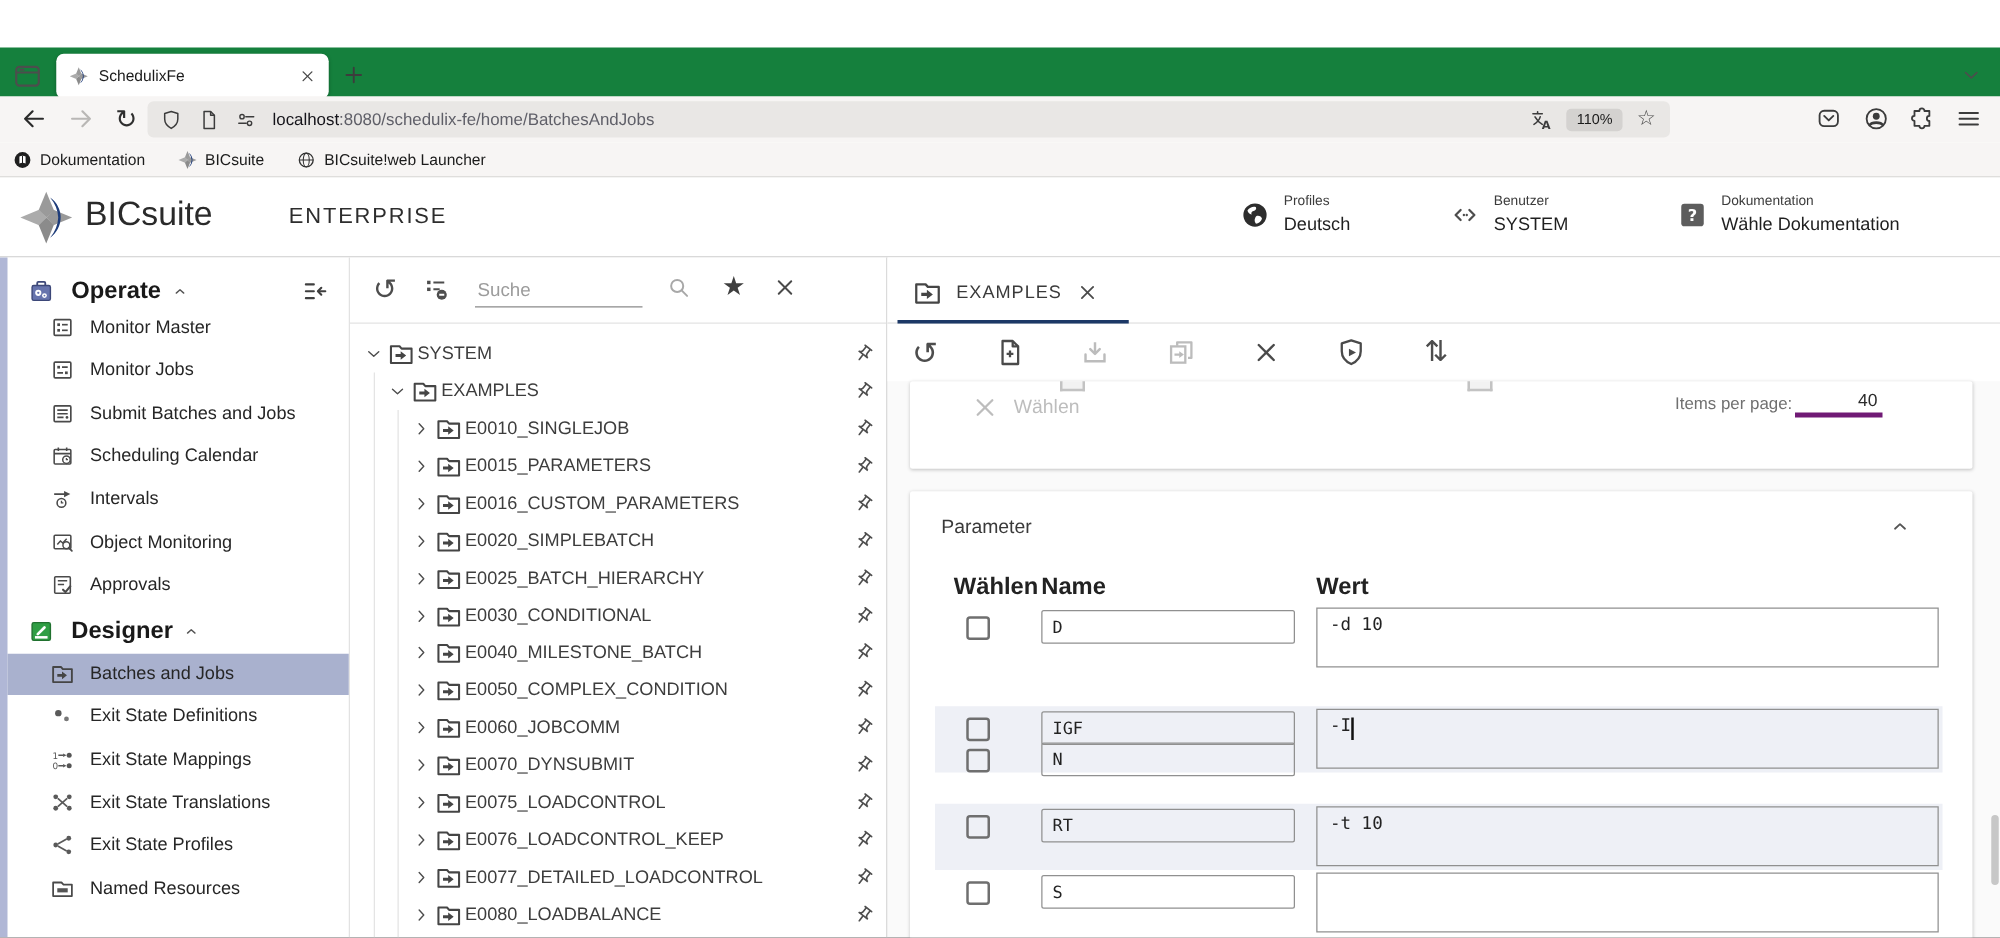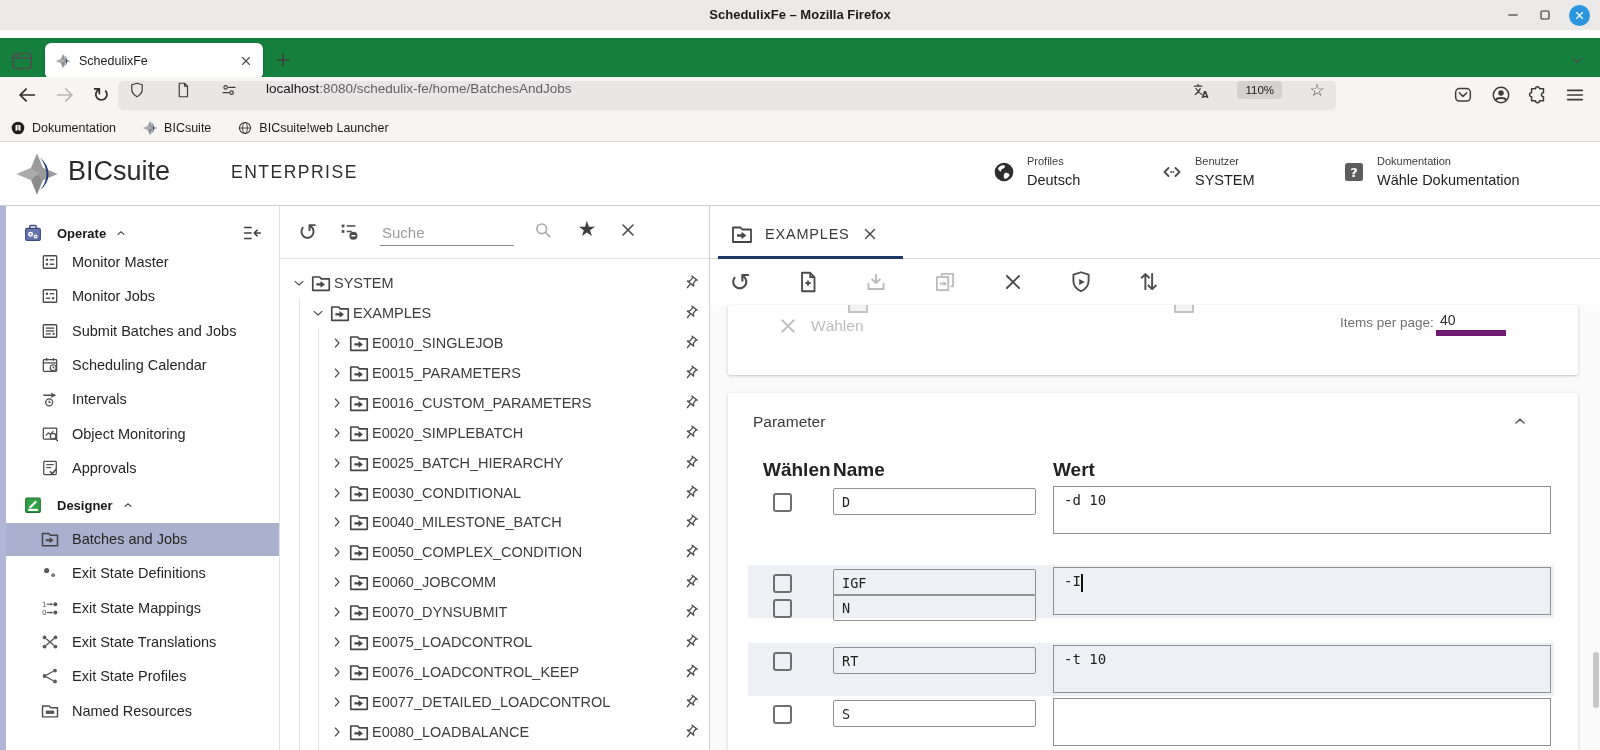--- a/index.html
+++ b/index.html
@@ -29,21 +29,21 @@
             border-bottom:1px solid #d2d0ce;box-sizing:border-box;}
   .fxview{position:absolute;left:10px;top:11px;}
   .tab{position:absolute;left:45px;top:5px;width:218px;height:36px;background:#fff;border-radius:6px;
        box-shadow:0 1px 3px rgba(0,0,0,.28);display:flex;align-items:center;padding:0 10px;box-sizing:border-box;}
   .tlabel{font-size:12.5px;color:#1b1b1b;margin-left:8px;flex:1;white-space:nowrap;overflow:hidden;}
   .newtab{position:absolute;left:273px;top:12px;}
   .alltabs{position:absolute;right:14px;top:13px;}
   .navbar{position:absolute;left:0;top:77px;width:100%;height:37px;background:#f7f5f4;}
   .nbtn{position:absolute;top:7px;}
   .urlbar{position:absolute;left:118px;top:4px;width:1218px;height:29px;background:#e9e7e5;border-radius:5px;
-          display:flex;align-items:flex-start;padding:0 10px;box-sizing:border-box;gap:16px;}
+          display:flex;align-items:center;padding:0 10px;box-sizing:border-box;}
   .urltext{font-size:13.5px;margin-left:12px;flex:1;white-space:nowrap;overflow:hidden;color:#5f5f68;}
   .urltext b{color:#15141a;font-weight:normal;}
   .zoombadge{background:#d4d2d0;border-radius:4px;font-size:11.5px;padding:3px 8px;color:#1b1b1b;margin:0 10px;}
   .rbtn{position:absolute;top:7px;}
   .bookmarksbar{position:absolute;left:0;top:114px;width:100%;height:28px;background:#f7f5f4;
                 border-bottom:1px solid #d8d6d4;box-sizing:border-box;display:flex;align-items:center;
                 gap:26px;padding-left:10px;}
   .bm{display:flex;align-items:center;gap:6px;font-size:12.5px;color:#1b1b1b;}
   
   .appheader{position:absolute;left:0;top:142px;width:100%;height:64px;background:#fff;
@@ -55,21 +55,21 @@
   .hgroup .gicon{margin-top:5px;}
   .glabel{font-size:11px;color:#3c3c3c;}
   .gvalue{font-size:14.5px;color:#1f1f1f;margin-top:5px;white-space:nowrap;}
   
   .main{position:absolute;left:0;top:206px;width:100%;bottom:0;}
   .sidebar{position:absolute;left:0;top:0;bottom:0;width:280px;background:#fff;
            border-right:1px solid #e2e2e2;box-sizing:border-box;}
   .accent-strip{position:absolute;left:0;top:0;bottom:0;width:6px;background:#b0b7d6;}
   .sh{position:absolute;left:6px;right:0;height:32px;display:flex;align-items:center;}
   .sh .shicon{margin-left:16px;}
-  .shlabel{margin-left:13px;font-size:13px;font-weight:bold;color:#191919;text-align:center;}
+  .shlabel{margin-left:13px;font-size:19px;font-weight:bold;color:#191919;text-align:center;}
   .sh .chev{margin-left:9px;}
   .collapse-ic{position:absolute;right:16px;}
   .si{position:absolute;left:6px;right:0;height:33px;display:flex;align-items:center;}
   .si .siicon{margin-left:34px;}
   .silabel{margin-left:12px;font-size:14.5px;color:#262626;white-space:nowrap;}
   .si.selected{background:#a9b1ce;}
   
   .treepanel{position:absolute;left:280px;top:0;bottom:0;width:430px;background:#fff;
              border-right:1px solid #cfcfcf;box-sizing:border-box;}
   .treetoolbar{position:absolute;left:0;top:0;right:0;height:52px;border-bottom:1px solid #e4e4e4;}
@@ -94,66 +94,43 @@
   .dtoolbar{position:absolute;left:0;top:53px;right:0;height:46px;background:#fff;}
   .dbtn{position:absolute;top:10px;}
   .card{position:absolute;left:18px;width:850px;background:#fff;border-radius:2px;
         box-shadow:0 1px 3px rgba(0,0,0,.22);}
   .card1{top:99px;height:70px;}
   .card2{top:187px;height:600px;}
   .frag{position:absolute;top:0;width:16px;height:6px;border:2px solid #c3c3c3;border-top:none;background:#f2f2f2;}
   .loeschen{position:absolute;left:50px;top:11px;display:flex;align-items:center;gap:13px;
             color:#bdbdbd;font-size:15.5px;}
   .ipp-label{position:absolute;left:612px;top:10px;font-size:13.5px;color:#707070;}
-  .ipp-input{position:absolute;left:708px;top:5px;width:62px;border:none;border-bottom:6px solid #701a75;
+  .ipp-input{position:absolute;left:708px;top:5px;width:62px;border:none;border-bottom:4px solid #701a75;
              outline:none;background:transparent;font-size:14px;color:#2b2b2b;padding:2px 4px;
-             font-family:"Liberation Sans",sans-serif;}
+             font-family:"Liberation Sans",sans-serif;text-align:right;}
   .param-title{position:absolute;left:25px;top:20px;font-size:15.5px;color:#3a3a3a;}
   .param-collapse{position:absolute;right:50px;top:20px;}
   .ph{position:absolute;top:66px;font-weight:bold;font-size:19px;color:#222;}
   .prow{position:absolute;left:20px;width:806px;height:53px;}
   .prow.shaded{background:#eef0f6;}
   .cb{position:absolute;left:25px;top:9px;width:15px;height:15px;border:2px solid #6f6f6f;border-radius:3px;}
   .pname{position:absolute;left:85px;top:4px;width:203px;height:27px;border:1px solid #909090;border-radius:2px;
          background:transparent;font-family:"DejaVu Sans Mono",monospace;font-size:13.5px;color:#222;
          padding:0 8px;box-sizing:border-box;outline:none;}
   .pwert{position:absolute;left:305px;top:2px;width:498px;height:48px;border:1px solid #909090;
          background:transparent;font-family:"DejaVu Sans Mono",monospace;font-size:14px;color:#222;
          padding:5px 10px;box-sizing:border-box;resize:none;outline:none;overflow:hidden;}
   .caret{position:absolute;left:333px;top:9px;width:2px;height:18px;background:#111;}
   .sthumb{position:absolute;right:1px;top:446px;width:6px;height:56px;background:#c7c7c7;border-radius:3px;}
 </style>
 </head>
 <body>
 
 <div id="stage">
 
-  <div class="titlebar">
-    <div class="wtitle">SchedulixFe – Mozilla Firefox</div>
-    <div class="wctrls">
-      <span class="ic ic16">
-          <svg viewBox="0 0 24 24" xmlns="http://www.w3.org/2000/svg">
-            <line x1="5" y1="12" x2="19" y2="12" stroke="#333" stroke-width="1.7"></line>
-          </svg>
-        </span>
-      <span class="ic ic16">
-          <svg viewBox="0 0 24 24" xmlns="http://www.w3.org/2000/svg">
-            <rect x="6" y="6" width="12" height="12" rx="2" fill="none" stroke="#333" stroke-width="1.7"></rect>
-          </svg>
-        </span>
-      <span class="closebtn">
-          <span class="ic">
-            <svg viewBox="0 0 24 24" xmlns="http://www.w3.org/2000/svg">
-              <line x1="5" y1="5" x2="19" y2="19" stroke="#fff" stroke-width="2.6"></line>
-              <line x1="19" y1="5" x2="5" y2="19" stroke="#fff" stroke-width="2.6"></line>
-            </svg>
-          </span>
-        </span>
-    </div>
-  </div>
 
   <div class="tabstrip">
     <span class="fxview ic ic24">
         <svg viewBox="0 0 24 24" xmlns="http://www.w3.org/2000/svg">
           <rect x="3" y="4.5" width="18" height="15" rx="2.5" fill="none" stroke="#4d4d4d" stroke-width="1.7" stroke-linecap="round" stroke-linejoin="round"></rect>
           <path d="M3 9h18" fill="none" stroke="#4d4d4d" stroke-width="1.7" stroke-linecap="round" stroke-linejoin="round"></path>
           <rect x="5.5" y="6" width="4" height="1.6" fill="#4d4d4d"></rect>
         </svg>
       </span>
     <div class="tab">

